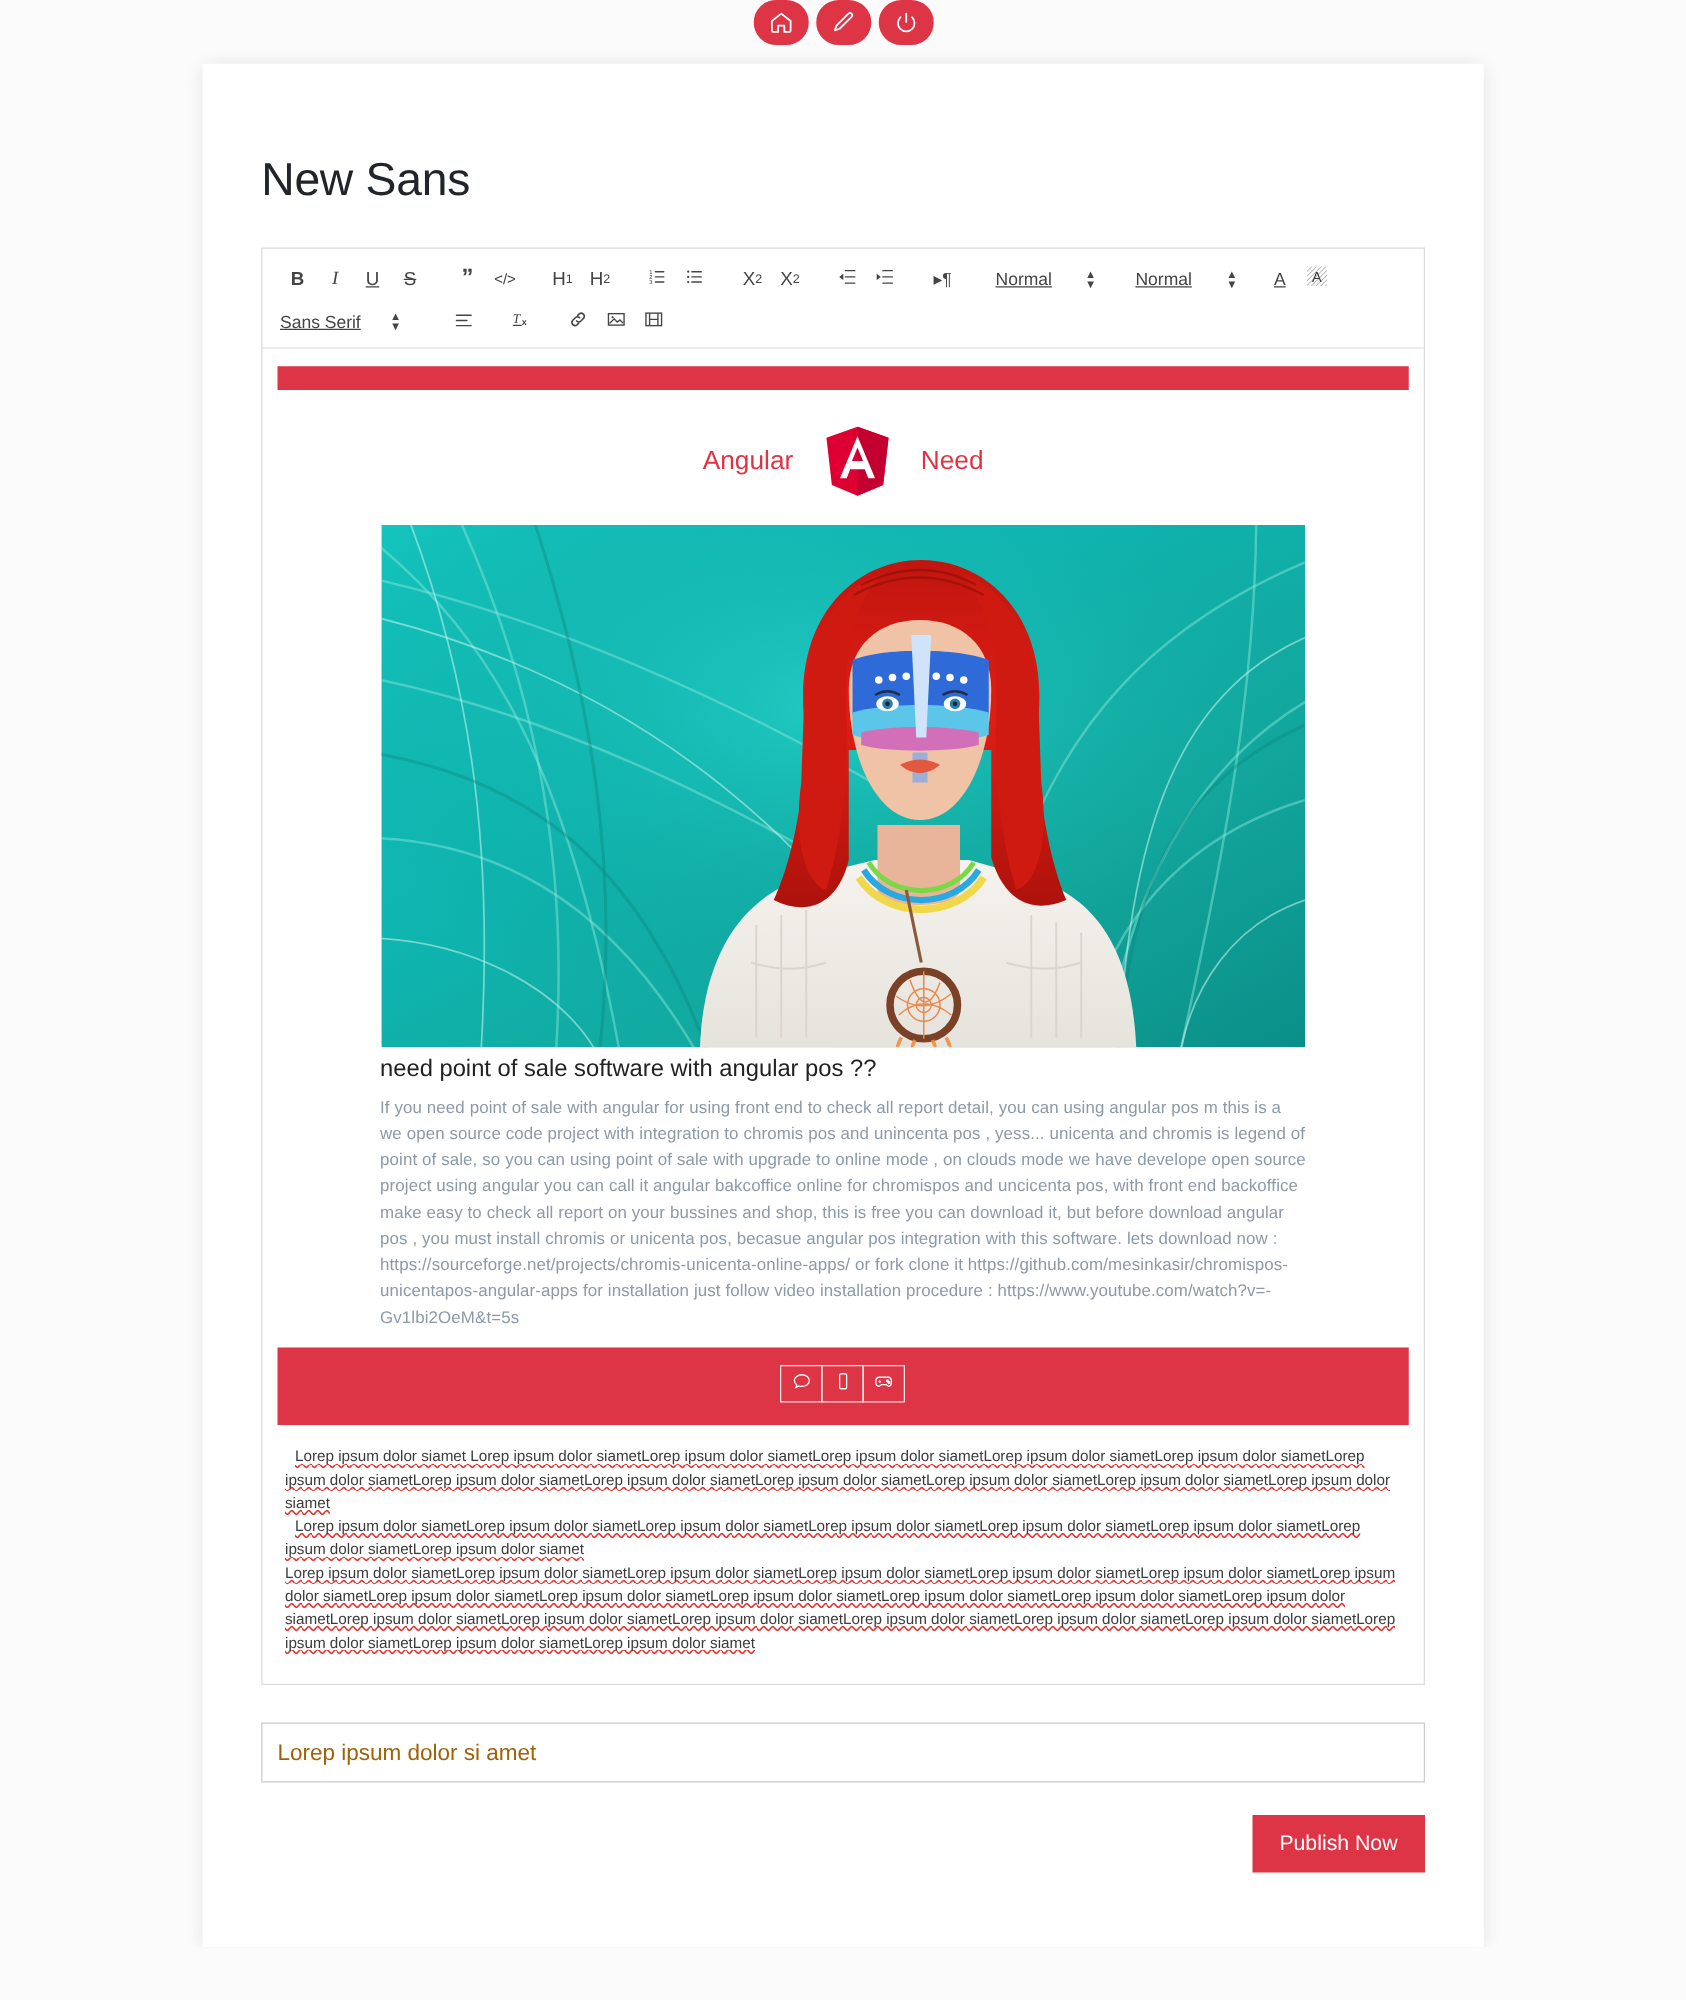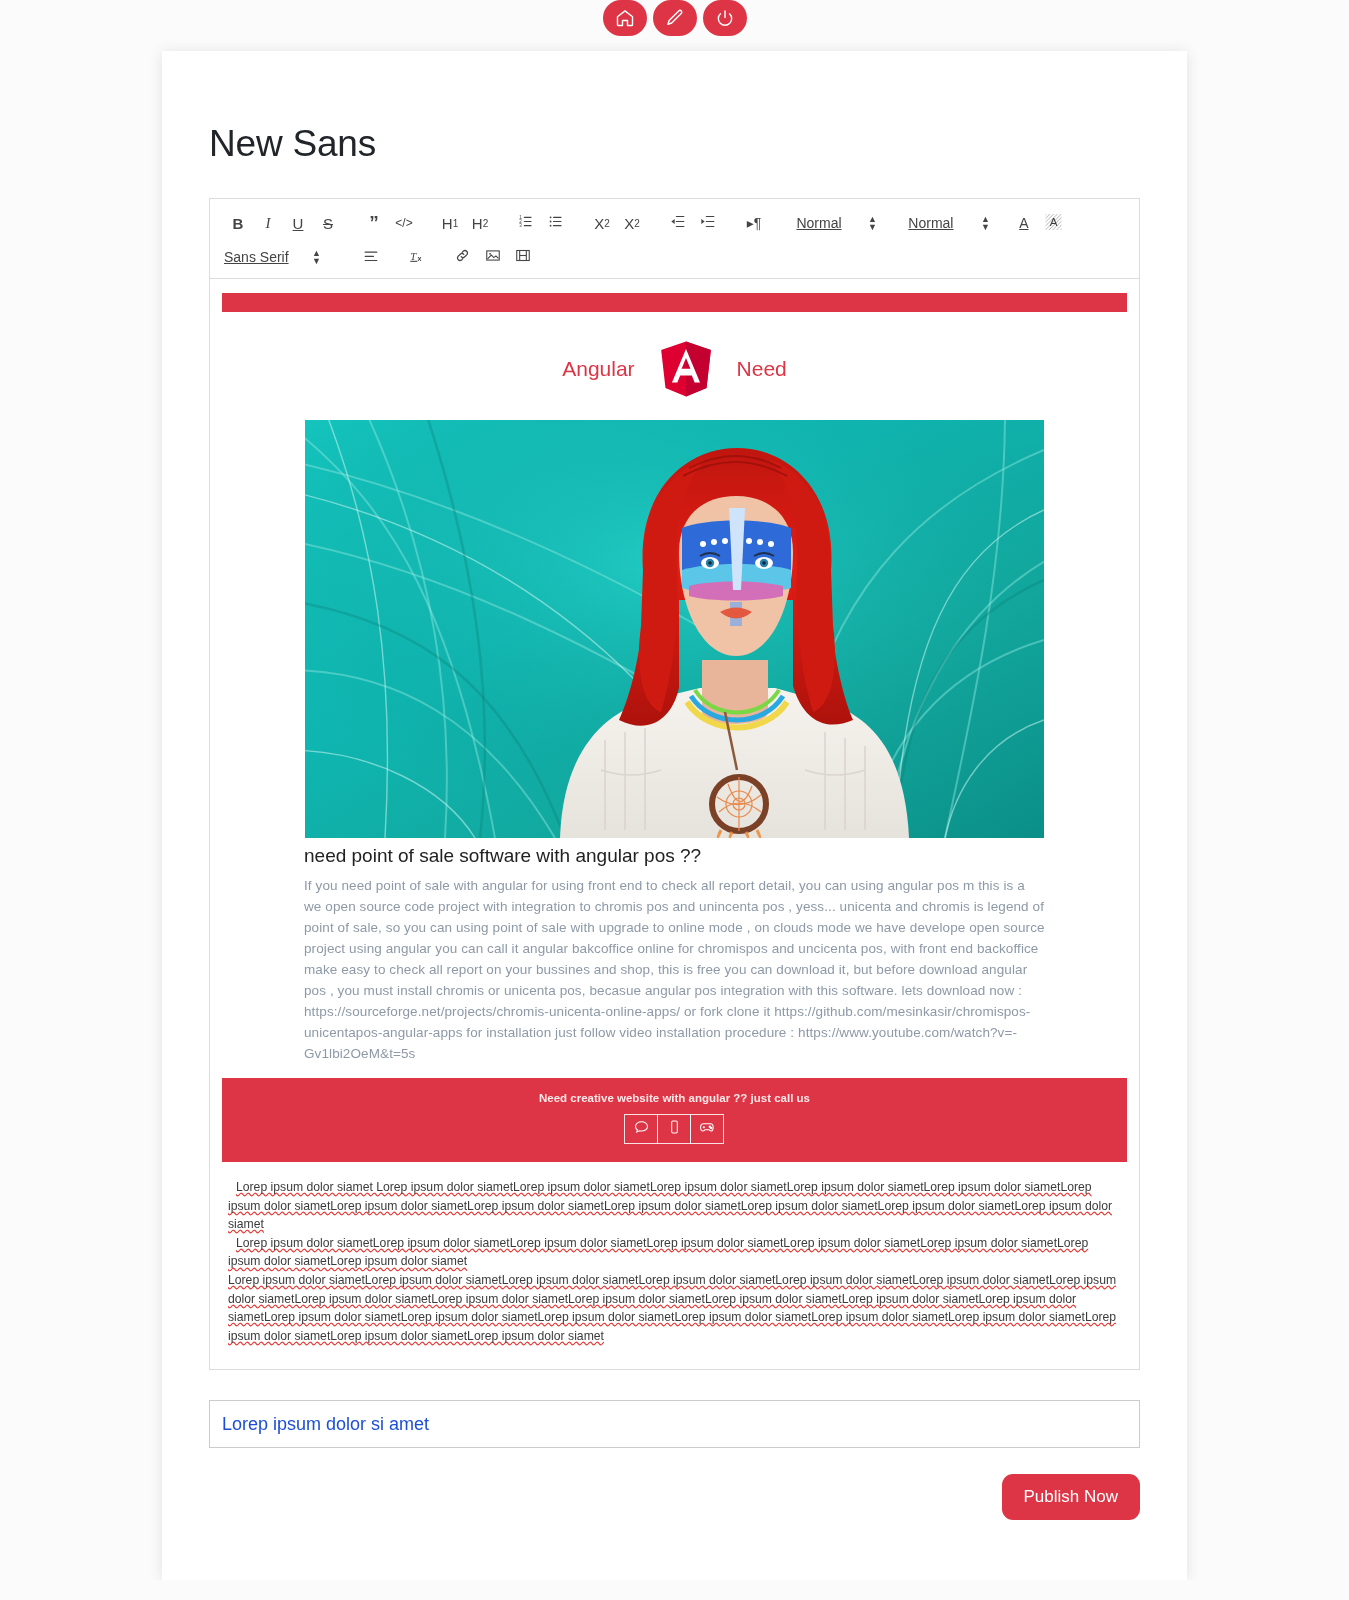--- a/index.html
+++ b/index.html
@@ -186,37 +186,37 @@
     text-decoration: underline wavy #e4342f;
     text-decoration-skip-ink: none;
   }
 
   
   .excerpt-input {
     width: 100%;
     height: 48px;
     border: 1px solid #ccc;
     font-size: 18px;
-    color: #1d4ed8;
+    color: #a16207;
     padding: 0 12px;
     margin-top: 30px;
     outline: none;
     background: #fff;
     font-family: "Liberation Sans", sans-serif;
     display: block;
   }
   .footer-row {
     display: flex; justify-content: flex-end;
     margin-top: 26px;
   }
   .publish-btn {
     background: #dd3545;
     color: #fff;
     border: none;
-    border-radius: 11px;
+    border-radius: 0;
     font-size: 17px;
     padding: 13px 22px;
     cursor: pointer;
     font-family: "Liberation Sans", sans-serif;
   }
 </style>
 </head>
 <body>
 
 <div class="topnav">
@@ -576,21 +576,20 @@
       </div>
 
       <div class="nl-article">
         <div class="inner">
           <h2>need point of sale software with angular pos ??</h2>
           <p>If you need point of sale with angular for using front end to check all report detail, you can using angular pos m this is a we open source code project with integration to chromis pos and unincenta pos , yess... unicenta and chromis is legend of point of sale, so you can using point of sale with upgrade to online mode , on clouds mode we have develope open source project using angular you can call it angular bakcoffice online for chromispos and uncicenta pos, with front end backoffice make easy to check all report on your bussines and shop, this is free you can download it, but before download angular pos , you must install chromis or unicenta pos, becasue angular pos integration with this software. lets download now : https://sourceforge.net/projects/chromis-unicenta-online-apps/ or fork clone it https://github.com/mesinkasir/chromispos-unicentapos-angular-apps for installation just follow video installation procedure : https://www.youtube.com/watch?v=-Gv1lbi2OeM&amp;t=5s</p>
         </div>
       </div>
 
       <div class="nl-cta">
-        <div class="cta-text">Need creative website with angular ?? just call us</div>
         <div class="cta-icons">
           <div class="ci">
             <span>
               <svg width="17" height="16" viewBox="0 0 20 20" fill="none" stroke="#fff" stroke-width="1.3">
                 <path d="M10 3.5c4.2 0 7.5 2.5 7.5 5.8s-3.3 5.8-7.5 5.8a10 10 0 0 1-2.6-.34L4 16.3l1-2.6C3.4 12.6 2.5 11 2.5 9.3 2.5 6 5.8 3.5 10 3.5z"></path>
               </svg>
             </span>
           </div>
           <div class="ci">
             <span>

